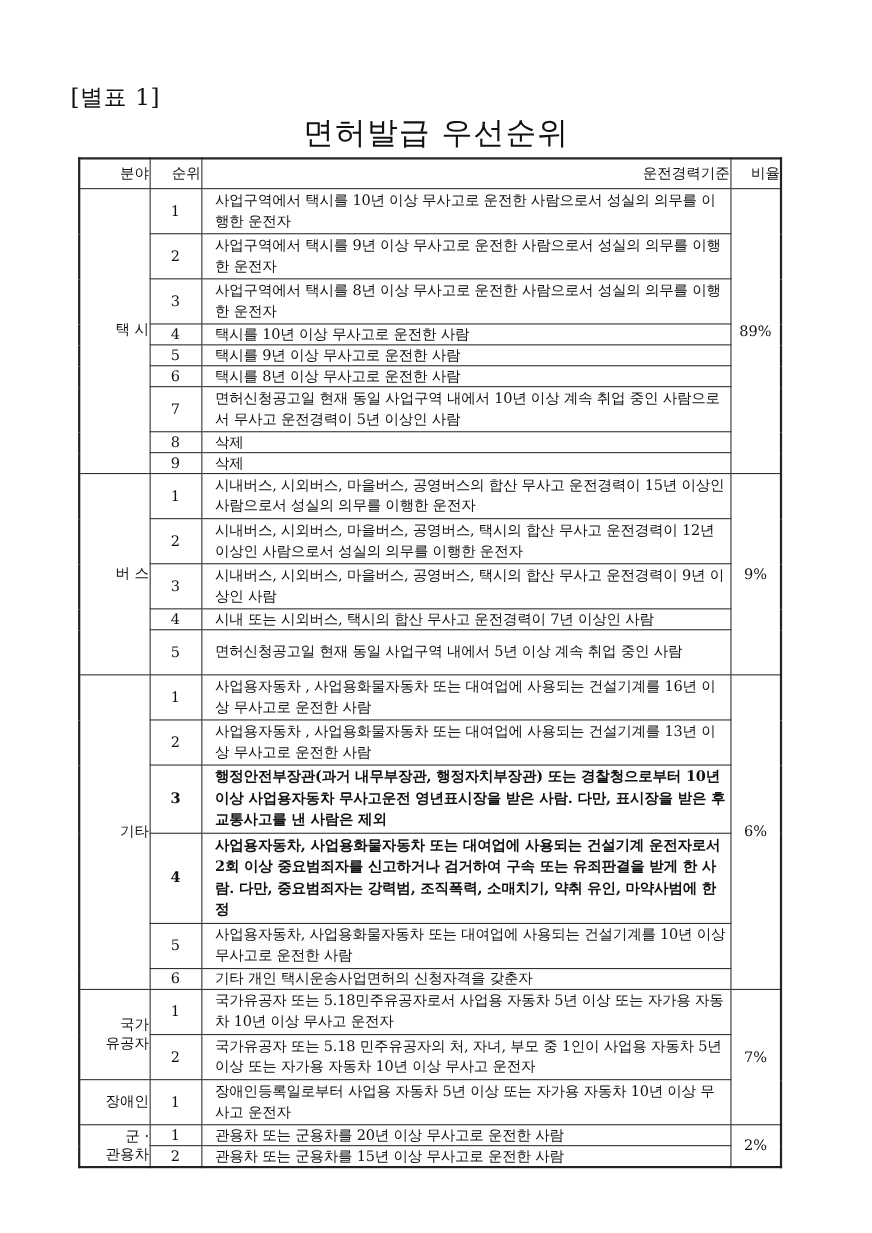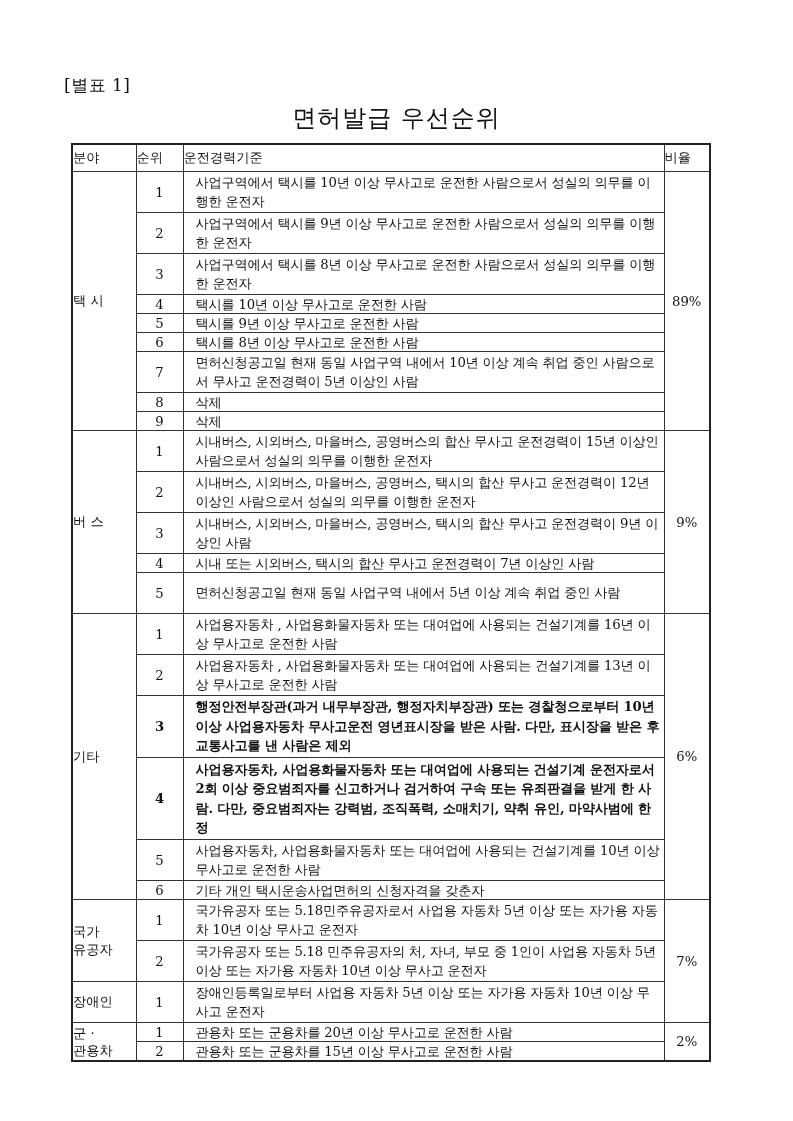--- a/index.html
+++ b/index.html
@@ -1,27 +1,27 @@
 <!DOCTYPE html>
 <html><head>
 <meta charset="utf-8">
 <style>
   html, body { margin: 0; padding: 0; background: #ffffff; }
   body { width: 793px; height: 1121px; position: relative; overflow: hidden;
          font-family: "DejaVu Serif", "Liberation Serif", serif; color: #111; }
-  .appendix { position: absolute; left: 64px; top: 74px; font-size: 17px; letter-spacing: 0.5px; }
+  .appendix { position: absolute; left: 64px; top: 74px; font-size: 21px; letter-spacing: 0.5px; }
   .title { position: absolute; left: 0; width: 793px; top: 102px; text-align: center;
-           font-size: 24px; letter-spacing: 1px; }
+           font-size: 28px; letter-spacing: 1px; }
   table.main { position: absolute; left: 71px; top: 143px; width: 638px;
                border-collapse: collapse; table-layout: fixed;
                border: 2px solid #222; font-size: 13.2px; }
   table.main td, table.main th { border: 1px solid #333; padding: 0; vertical-align: middle;
                font-weight: normal; }
-  table.main th { height: 26px; text-align: left; }
-  .c-field { width: 64px; text-align: left; line-height: 18px; margin-left: 24px; }
+  table.main th { height: 26px; text-align: right; }
+  .c-field { width: 64px; text-align: right; line-height: 18px; margin-left: 24px; }
   .c-rank { width: 46px; text-align: center; }
   .c-text { width: 480px; text-align: left; padding-left: 12px !important; padding-right: 4px !important;
             line-height: 19.5px; letter-spacing: -0.2px; }
   .c-ratio { width: 46px; text-align: center; }
   tr.h1 td { height: 18px; line-height: 17px; }
   tr.h2 td { height: 40px; }
   tr.h3 td { height: 61px; font-weight: bold; }
   tr.h4 td { height: 81px; font-weight: bold; }
 </style>
 </head>

